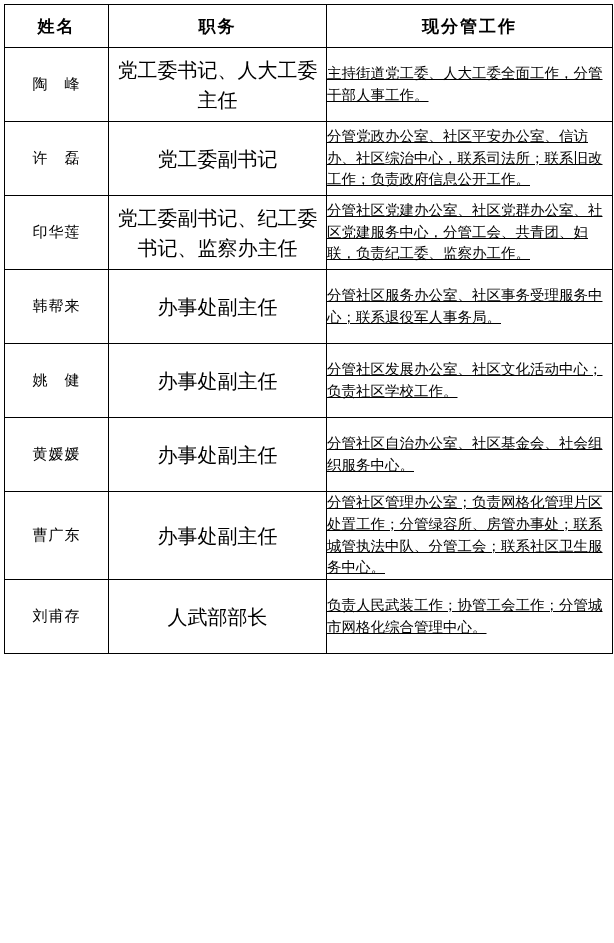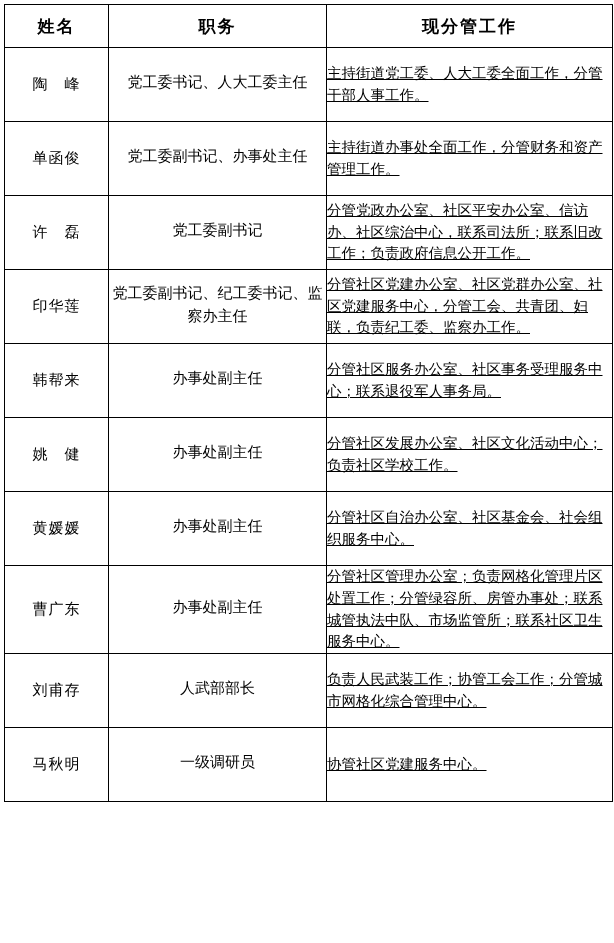--- a/index.html
+++ b/index.html
@@ -44,24 +44,23 @@
     letter-spacing: 2px;
   }
   td.name {
     text-align: center;
     font-size: 15px;
     letter-spacing: 1px;
     padding: 4px 2px;
   }
   td.post {
     text-align: center;
-    font-size: 15px;
+    font-size: 20px;
     line-height: 1.5;
     padding: 4px 6px;
-    font-family: Liberation Mono, monospace;
   }
   td.post.left {
     text-align: center;
   }
   td.duty {
     text-align: left;
     font-size: 14.5px;
     line-height: 1.5;
     padding: 5px 6px 5px 7px;
     text-decoration: underline;
@@ -85,25 +84,20 @@
         <th>现分管工作</th>
       </tr>
     </thead>
     <tbody>
       <tr>
         <td class="name">陶　峰</td>
         <td class="post">党工委书记、人大工委主任</td>
         <td class="duty">主持街道党工委、人大工委全面工作，分管干部人事工作。</td>
       </tr>
       <tr>
-        <td class="name">单函俊</td>
-        <td class="post">党工委副书记、办事处主任</td>
-        <td class="duty">主持街道办事处全面工作，分管财务和资产管理工作。</td>
-      </tr>
-      <tr>
         <td class="name">许　磊</td>
         <td class="post">党工委副书记</td>
         <td class="duty">分管党政办公室、社区平安办公室、信访办、社区综治中心，联系司法所；联系旧改工作；负责政府信息公开工作。</td>
       </tr>
       <tr>
         <td class="name">印华莲</td>
         <td class="post left">党工委副书记、纪工委书记、监察办主任</td>
         <td class="duty">分管社区党建办公室、社区党群办公室、社区党建服务中心，分管工会、共青团、妇联，负责纪工委、监察办工作。</td>
       </tr>
       <tr>
@@ -117,27 +111,22 @@
         <td class="duty">分管社区发展办公室、社区文化活动中心；负责社区学校工作。</td>
       </tr>
       <tr>
         <td class="name">黄媛媛</td>
         <td class="post">办事处副主任</td>
         <td class="duty">分管社区自治办公室、社区基金会、社会组织服务中心。</td>
       </tr>
       <tr>
         <td class="name">曹广东</td>
         <td class="post">办事处副主任</td>
-        <td class="duty">分管社区管理办公室；负责网格化管理片区处置工作；分管绿容所、房管办事处；联系城管执法中队、市场监管所；联系社区卫生服务中心。</td>
+        <td class="duty">分管社区管理办公室；负责网格化管理片区处置工作；分管绿容所、房管办事处；联系城管执法中队、分管工会；联系社区卫生服务中心。</td>
       </tr>
       <tr>
         <td class="name">刘甫存</td>
         <td class="post">人武部部长</td>
         <td class="duty">负责人民武装工作；协管工会工作；分管城市网格化综合管理中心。</td>
       </tr>
-      <tr>
-        <td class="name">马秋明</td>
-        <td class="post">一级调研员</td>
-        <td class="duty">协管社区党建服务中心。</td>
-      </tr>
     </tbody>
   </table>
 </div>
 
 </body></html>

